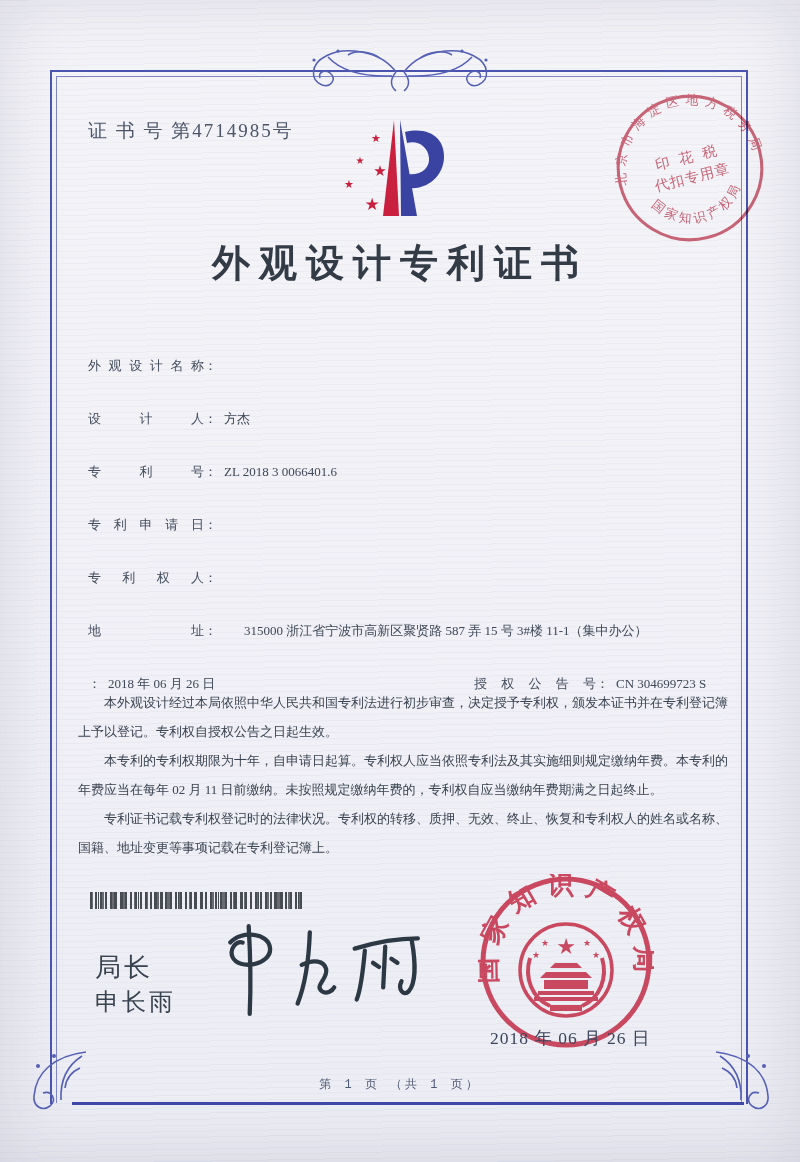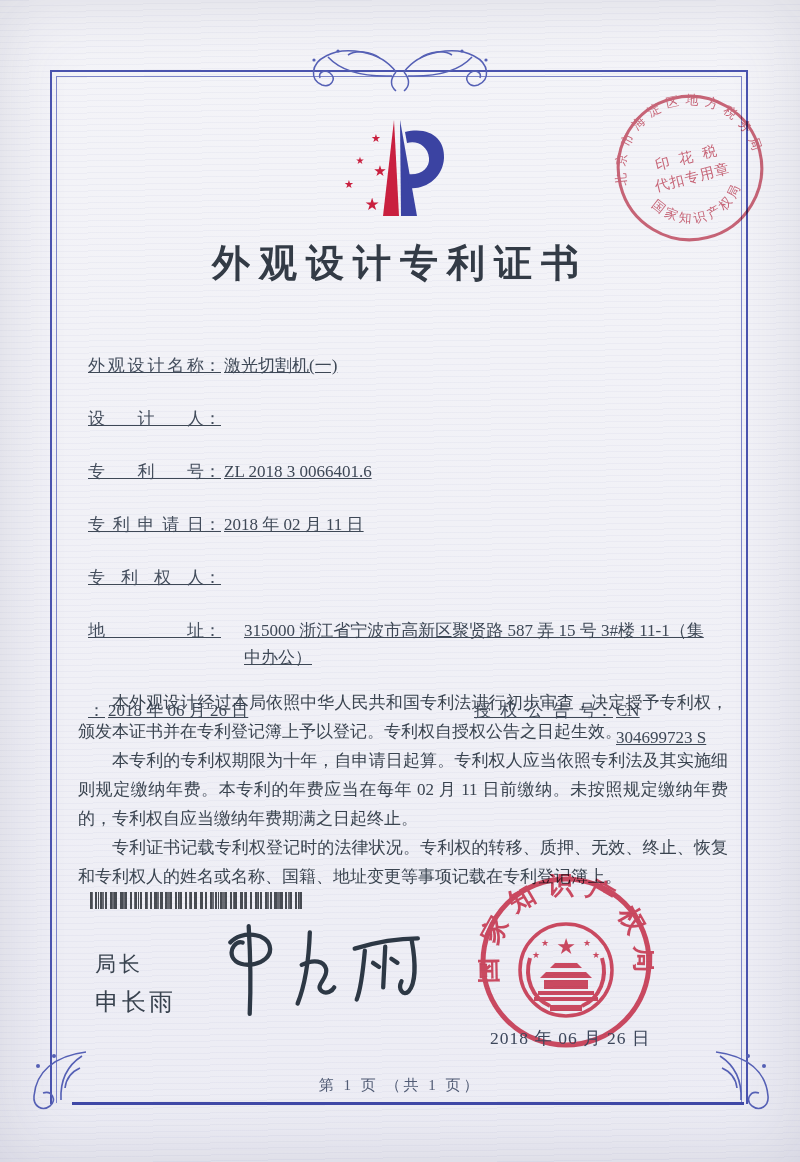--- a/index.html
+++ b/index.html
@@ -37,60 +37,60 @@
   }
   .logo{position:absolute;left:336px;top:110px;width:120px;height:116px;}
   .tax-stamp{
     position:absolute;left:606px;top:84px;width:168px;height:168px;
     mix-blend-mode:multiply;opacity:.85;
   }
   .doc-title{
     position:absolute;left:0;top:238px;width:100%;text-align:center;
     font-size:38px;font-weight:600;letter-spacing:9px;color:#333b46;
   }
-  .fields{position:absolute;left:88px;top:352px;width:632px;font-size:17px;text-decoration:underline;}
+  .fields{position:absolute;left:88px;top:352px;width:632px;font-size:13px;}
   .frow{display:flex;line-height:27px;margin-bottom:26px;}
   .flabel{
     display:inline-block;width:116px;text-align:justify;text-align-last:justify;
     color:#434d5c;flex:0 0 116px;
   }
   .colon{flex:0 0 20px;color:#434d5c;}
   .fval{flex:1;color:#3e4856;}
   .frow.address .fval{max-width:492px;margin-left:20px;}
   .grant-row{display:flex;line-height:27px;}
   .grant-left{display:flex;width:366px;flex:0 0 366px;}
   .grant-right{display:flex;flex:1;margin-left:20px;}
   .glabel{display:inline-block;width:122px;flex:0 0 122px;text-align:justify;text-align-last:justify;color:#434d5c;}
   .paragraphs{
     position:absolute;left:78px;top:688px;width:650px;
-    font-size:17px;line-height:29px;text-align:justify;color:#3a4450;
+    font-size:13px;line-height:29px;text-align:justify;color:#3a4450;
   }
   .paragraphs p{margin:0;text-indent:2em;}
   .barcode{
     position:absolute;left:90px;top:892px;width:214px;height:17px;
     background:
       repeating-linear-gradient(90deg,#2b2f36 0 2px,rgba(0,0,0,0) 2px 5px),
       repeating-linear-gradient(90deg,#2b2f36 0 1px,rgba(0,0,0,0) 1px 8px),
       repeating-linear-gradient(90deg,rgba(43,47,54,.8) 0 3px,rgba(0,0,0,0) 3px 11px);
     opacity:.85;
   }
-  .signer-title{position:absolute;left:95px;top:950px;font-size:21px;color:#39434f;letter-spacing:3px;}
+  .signer-title{position:absolute;left:95px;top:950px;font-size:26px;color:#39434f;letter-spacing:3px;}
   .signer-name{position:absolute;left:95px;top:986px;font-size:24px;color:#39434f;letter-spacing:3px;}
   .signature{position:absolute;left:212px;top:920px;width:214px;height:102px;}
   .official-seal{
     position:absolute;left:478px;top:874px;width:176px;height:176px;
     mix-blend-mode:multiply;opacity:.92;
   }
   .seal-date{
     position:absolute;left:490px;top:1026px;font-size:17.5px;color:#3c465a;
     letter-spacing:1px;z-index:5;
   }
   .page-footer{
     position:absolute;left:0;top:1076px;width:100%;text-align:center;
-    font-size:15px;letter-spacing:3px;color:#505b74;
+    font-size:12px;letter-spacing:3px;color:#505b74;font-family:Liberation Mono, monospace;
   }
   svg text{font-family:"Liberation Serif","DejaVu Serif",serif;}
 </style>
 </head>
 <body>
 
 <div class="page">
 
   <div class="frame-outer"></div>
   <div class="frame-inner"></div>
@@ -123,20 +123,21 @@
   <svg class="flourish right" viewBox="0 0 64 64">
     <g fill="none" stroke="#5560b5" stroke-width="1.6">
       <path d="M 60,4 C 28,8 10,24 8,48 C 7,58 16,64 24,58 C 31,52 26,42 17,45"></path>
       <path d="M 56,8 C 42,17 34,32 35,52"></path>
       <path d="M 54,20 C 45,24 40,31 39,40"></path>
       <circle cx="12" cy="18" r="2" fill="#5560b5" stroke="none"></circle>
       <circle cx="28" cy="8" r="2" fill="#5560b5" stroke="none"></circle>
     </g>
   </svg>
 
+  <div class="cert-no">证 书 号 第4714985号</div>
 
   <svg class="logo" viewBox="0 0 120 112">
     <text x="40" y="30" font-size="11" fill="#c9203f" text-anchor="middle">★</text>
     <text x="24" y="52" font-size="10" fill="#c9203f" text-anchor="middle">★</text>
     <text x="44" y="64" font-size="15" fill="#c9203f" text-anchor="middle">★</text>
     <text x="13" y="76" font-size="11" fill="#c9203f" text-anchor="middle">★</text>
     <text x="36" y="98" font-size="17" fill="#c9203f" text-anchor="middle">★</text>
     <path d="M 58,8 L 63,104 L 47,104 Z" fill="#c9203f"></path>
     <path d="M 64,8 L 81,104 L 65,104 Z" fill="#3b43a2"></path>
     <path d="M 69,20 C 95,14 109,28 108,46 C 107,66 89,78 73,76 L 71,62 C 85,64 94,56 93,46 C 92,34 81,28 71,31 Z" fill="#3b43a2"></path>
@@ -157,35 +158,34 @@
     <text x="82" y="76" text-anchor="middle" font-size="14" fill="#c94f63" letter-spacing="3">印 花 税</text>
     <text x="82" y="96" text-anchor="middle" font-size="14" fill="#c94f63" letter-spacing="1">代扣专用章</text>
   </svg>
 
   <div class="doc-title">外观设计专利证书</div>
 
   <div class="fields">
     <div class="frow">
       <span class="flabel">外观设计名称</span>
         <span class="colon">：</span>
-        <span class="fval">激光切割机(一)</span>
     </div>
     <div class="frow">
       <span class="flabel">设计人</span>
         <span class="colon">：</span>
+        <span class="fval">方杰</span>
     </div>
     <div class="frow">
       <span class="flabel">专利号</span>
         <span class="colon">：</span>
         <span class="fval">ZL 2018 3 0066401.6</span>
     </div>
     <div class="frow">
       <span class="flabel">专利申请日</span>
         <span class="colon">：</span>
-        <span class="fval">2018 年 02 月 11 日</span>
     </div>
     <div class="frow">
       <span class="flabel">专利权人</span>
         <span class="colon">：</span>
     </div>
     <div class="frow address">
       <span class="flabel">地址</span>
         <span class="colon">：</span>
         <span class="fval">315000 浙江省宁波市高新区聚贤路 587 弄 15 号 3#楼 11-1（集中办公）</span>
     </div>

